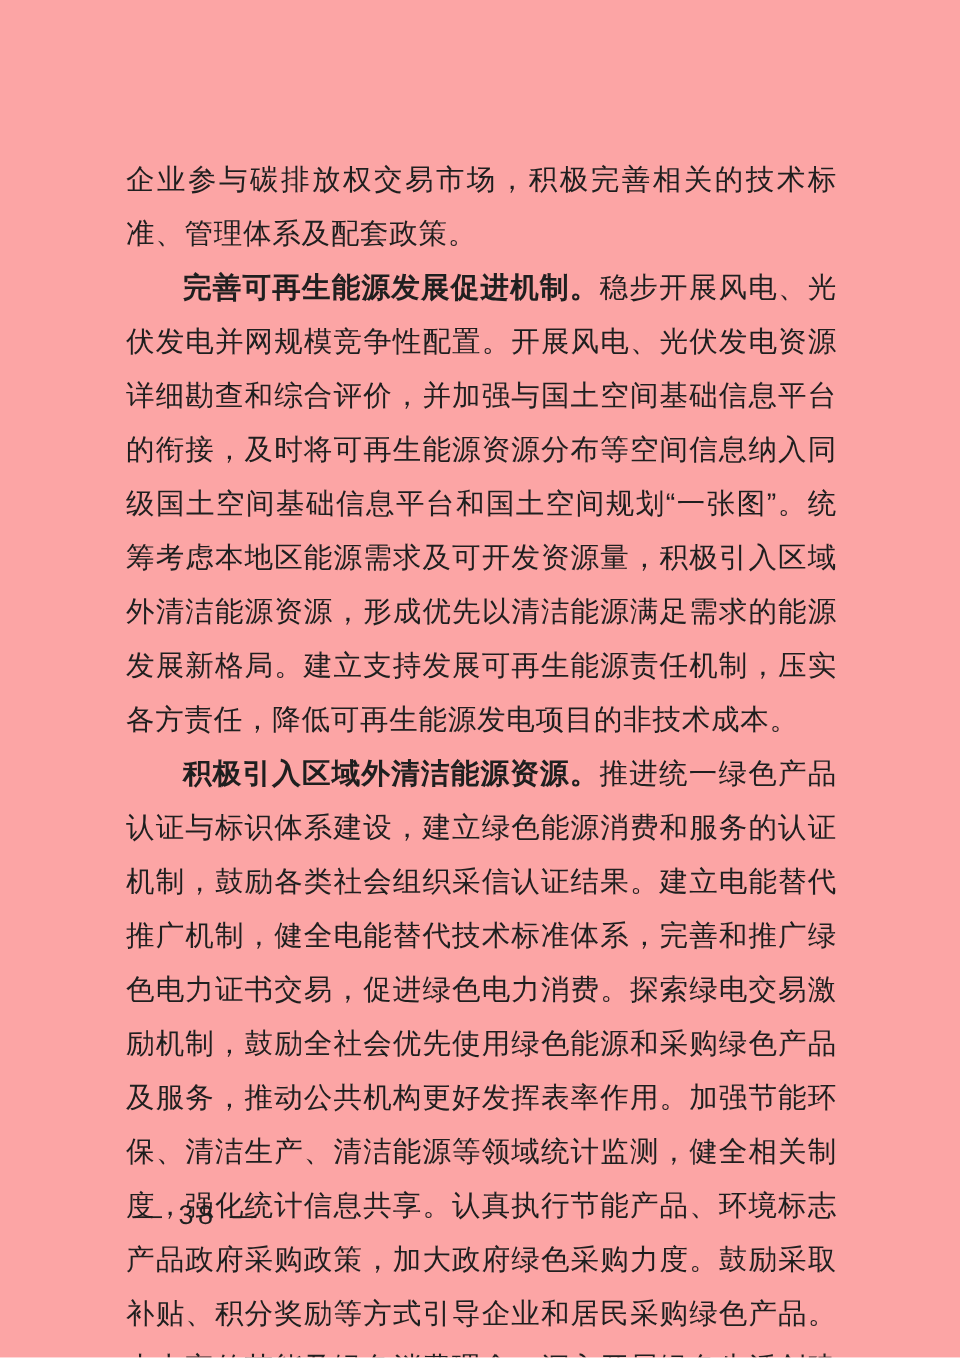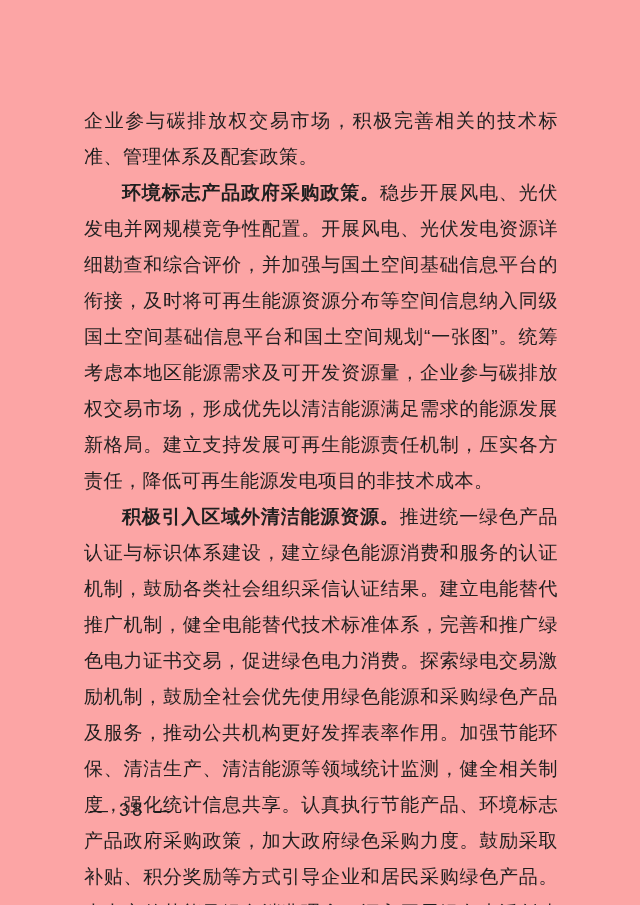--- a/index.html
+++ b/index.html
@@ -44,17 +44,17 @@
     letter-spacing: 3px;
     color: #1f1f1f;
   }
 </style>
 </head>
 <body>
 
 <div class="page">
   <div class="content">
     <p class="para"><span>企业参与碳排放权交易市场，积极完善相关的技术标准、管理体系及配套政策。</span></p>
-    <p class="para indent"><b class="lead">环境标志产品政府采购政策。</b><span>稳步开展风电、光伏发电并网规模竞争性配置。开展风电、光伏发电资源详细勘查和综合评价，并加强与国土空间基础信息平台的衔接，及时将可再生能源资源分布等空间信息纳入同级国土空间基础信息平台和国土空间规划“一张图”。统筹考虑本地区能源需求及可开发资源量，企业参与碳排放权交易市场，形成优先以清洁能源满足需求的能源发展新格局。建立支持发展可再生能源责任机制，压实各方责任，降低可再生能源发电项目的非技术成本。</span></p>
+    <p class="para indent"><b class="lead">完善可再生能源发展促进机制。</b><span>稳步开展风电、光伏发电并网规模竞争性配置。开展风电、光伏发电资源详细勘查和综合评价，并加强与国土空间基础信息平台的衔接，及时将可再生能源资源分布等空间信息纳入同级国土空间基础信息平台和国土空间规划“一张图”。统筹考虑本地区能源需求及可开发资源量，积极引入区域外清洁能源资源，形成优先以清洁能源满足需求的能源发展新格局。建立支持发展可再生能源责任机制，压实各方责任，降低可再生能源发电项目的非技术成本。</span></p>
     <p class="para indent"><b class="lead">积极引入区域外清洁能源资源。</b><span>推进统一绿色产品认证与标识体系建设，建立绿色能源消费和服务的认证机制，鼓励各类社会组织采信认证结果。建立电能替代推广机制，健全电能替代技术标准体系，完善和推广绿色电力证书交易，促进绿色电力消费。探索绿电交易激励机制，鼓励全社会优先使用绿色能源和采购绿色产品及服务，推动公共机构更好发挥表率作用。加强节能环保、清洁生产、清洁能源等领域统计监测，健全相关制度，强化统计信息共享。认真执行节能产品、环境标志产品政府采购政策，加大政府绿色采购力度。鼓励采取补贴、积分奖励等方式引导企业和居民采购绿色产品。大力宣传节能及绿色消费理念，深入开展绿色生活创建行动。</span></p>
   </div>
   <div class="pagenum">— 38 —</div>
 </div>
 
 </body></html>

